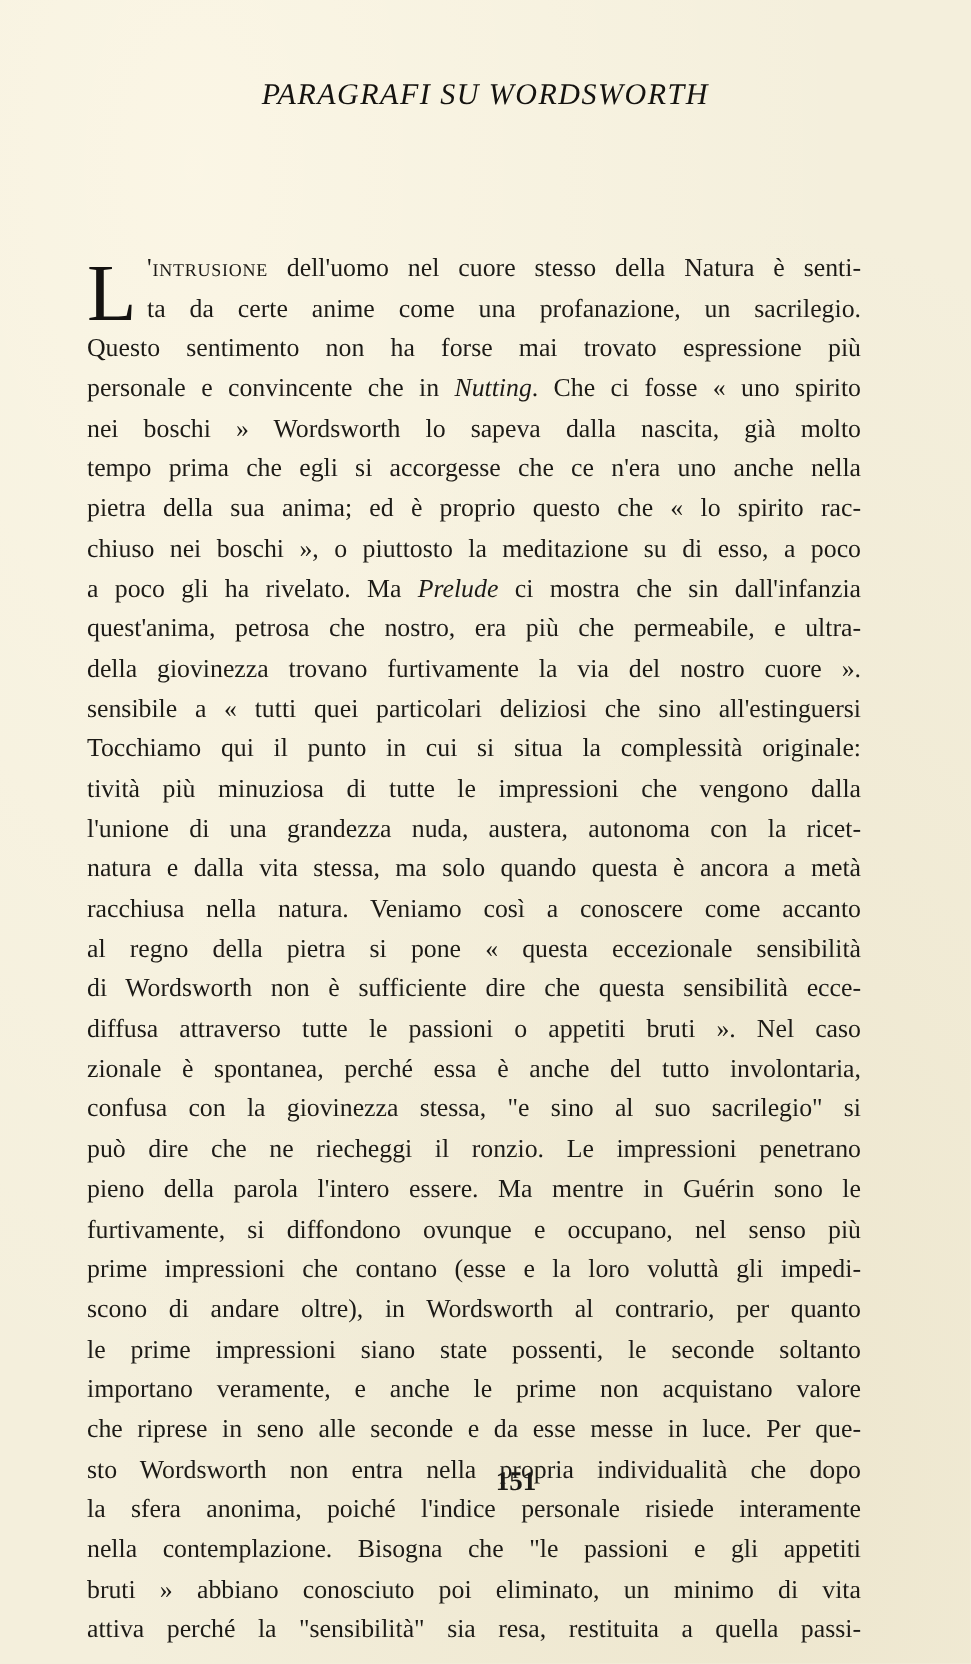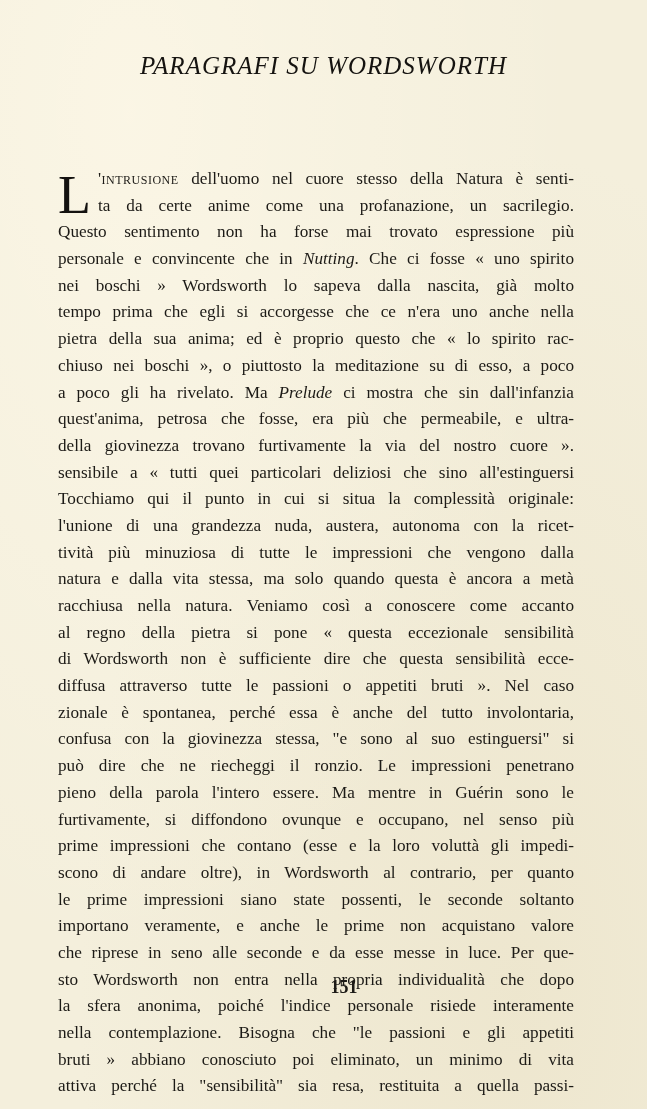--- a/index.html
+++ b/index.html
@@ -12,21 +12,21 @@
     font-family: "DejaVu Serif", "Liberation Serif", serif;
     color: #1c1a16;
     position: relative;
   }
   .page { position: absolute; left: 0; top: 0; width: 647px; height: 1109px; }
   .running-head {
     position: absolute; left: 0; right: 0; top: 52px;
     text-align: center;
     font-family: "Liberation Serif", "DejaVu Serif", serif;
     font-style: italic;
-    font-size: 25px;
+    font-size: 20px;
     letter-spacing: 1px;
     color: #151310;
   }
   .body-text {
     position: absolute; left: 58px; top: 166px; width: 516px;
   }
   .line {
     display: block;
     height: 26.7px; line-height: 26.7px;
     font-size: 15.6px;
@@ -64,33 +64,33 @@
     <span class="line indented" style="padding-left:40px"><span class="smallcaps">'intrusione</span><span> dell'uomo nel cuore stesso della Natura è senti-</span></span>
     <div id="lines">
         <span class="line indented" style="padding-left: 40px; font-family: Liberation Serif, serif;">ta da certe anime come una profanazione, un sacrilegio.</span>
         <span class="line">Questo sentimento non ha forse mai trovato espressione più</span>
         <span class="line">personale e convincente che in <span class="it">Nutting</span>. Che ci fosse « uno spirito</span>
         <span class="line">nei boschi » Wordsworth lo sapeva dalla nascita, già molto</span>
         <span class="line">tempo prima che egli si accorgesse che ce n'era uno anche nella</span>
         <span class="line">pietra della sua anima; ed è proprio questo che « lo spirito rac-</span>
         <span class="line">chiuso nei boschi », o piuttosto la meditazione su di esso, a poco</span>
         <span class="line">a poco gli ha rivelato. Ma <span class="it">Prelude</span> ci mostra che sin dall'infanzia</span>
-        <span class="line">quest'anima, petrosa che fosse, era più che permeabile, e ultra-</span>
+        <span class="line">quest'anima, petrosa che nostro, era più che permeabile, e ultra-</span>
         <span class="line">della giovinezza trovano furtivamente la via del nostro cuore ».</span>
         <span class="line">sensibile a « tutti quei particolari deliziosi che sino all'estinguersi</span>
         <span class="line">Tocchiamo qui il punto in cui si situa la complessità originale:</span>
+        <span class="line">tività più minuziosa di tutte le impressioni che vengono dalla</span>
         <span class="line">l'unione di una grandezza nuda, austera, autonoma con la ricet-</span>
-        <span class="line">tività più minuziosa di tutte le impressioni che vengono dalla</span>
         <span class="line">natura e dalla vita stessa, ma solo quando questa è ancora a metà</span>
         <span class="line">racchiusa nella natura. Veniamo così a conoscere come accanto</span>
         <span class="line">al regno della pietra si pone « questa eccezionale sensibilità</span>
         <span class="line">di Wordsworth non è sufficiente dire che questa sensibilità ecce-</span>
         <span class="line">diffusa attraverso tutte le passioni o appetiti bruti ». Nel caso</span>
         <span class="line">zionale è spontanea, perché essa è anche del tutto involontaria,</span>
-        <span class="line">confusa con la giovinezza stessa, "e sono al suo estinguersi" si</span>
+        <span class="line">confusa con la giovinezza stessa, "e sino al suo sacrilegio" si</span>
         <span class="line">può dire che ne riecheggi il ronzio. Le impressioni penetrano</span>
         <span class="line">pieno della parola l'intero essere. Ma mentre in Guérin sono le</span>
         <span class="line">furtivamente, si diffondono ovunque e occupano, nel senso più</span>
         <span class="line">prime impressioni che contano (esse e la loro voluttà gli impedi-</span>
         <span class="line">scono di andare oltre), in Wordsworth al contrario, per quanto</span>
         <span class="line">le prime impressioni siano state possenti, le seconde soltanto</span>
         <span class="line">importano veramente, e anche le prime non acquistano valore</span>
         <span class="line">che riprese in seno alle seconde e da esse messe in luce. Per que-</span>
         <span class="line">sto Wordsworth non entra nella propria individualità che dopo</span>
         <span class="line">la sfera anonima, poiché l'indice personale risiede interamente</span>

